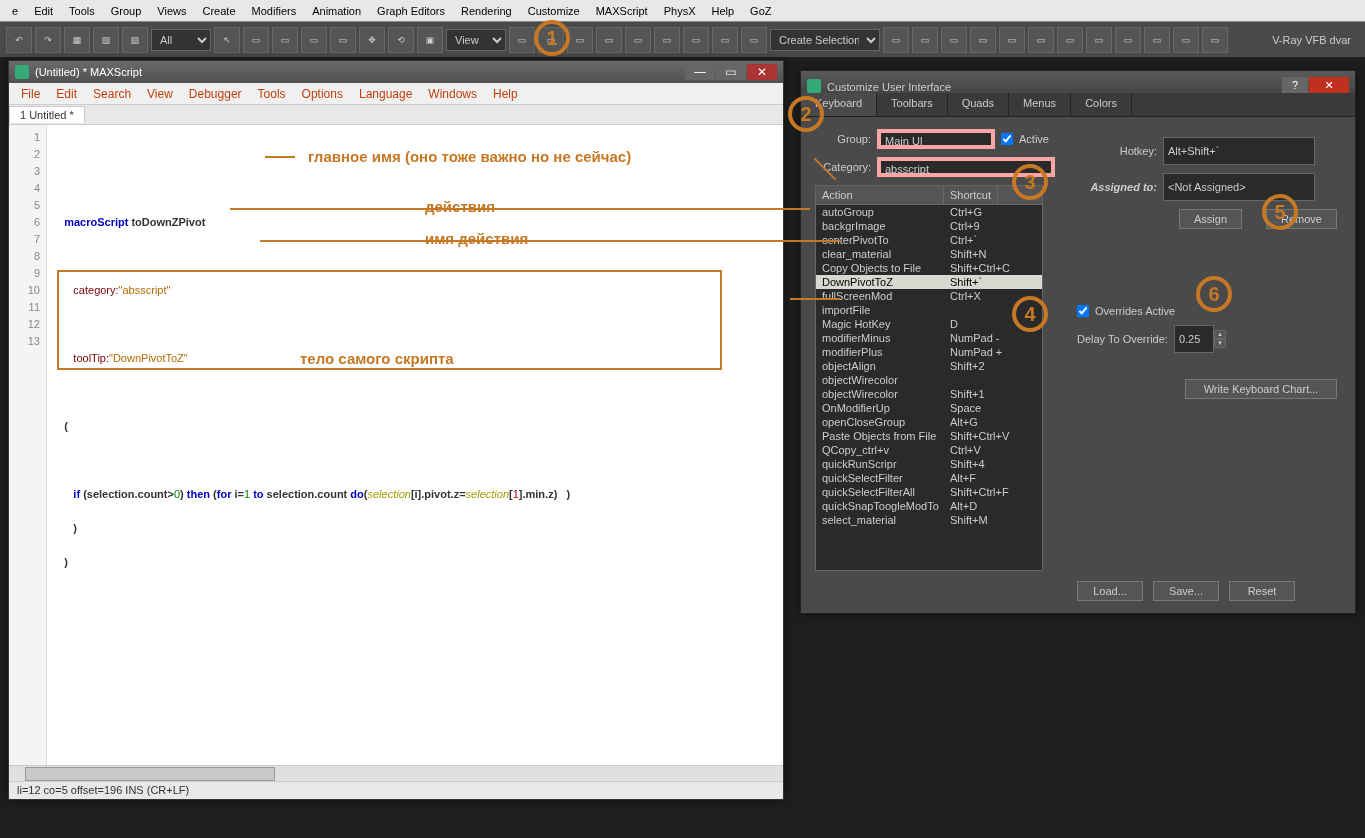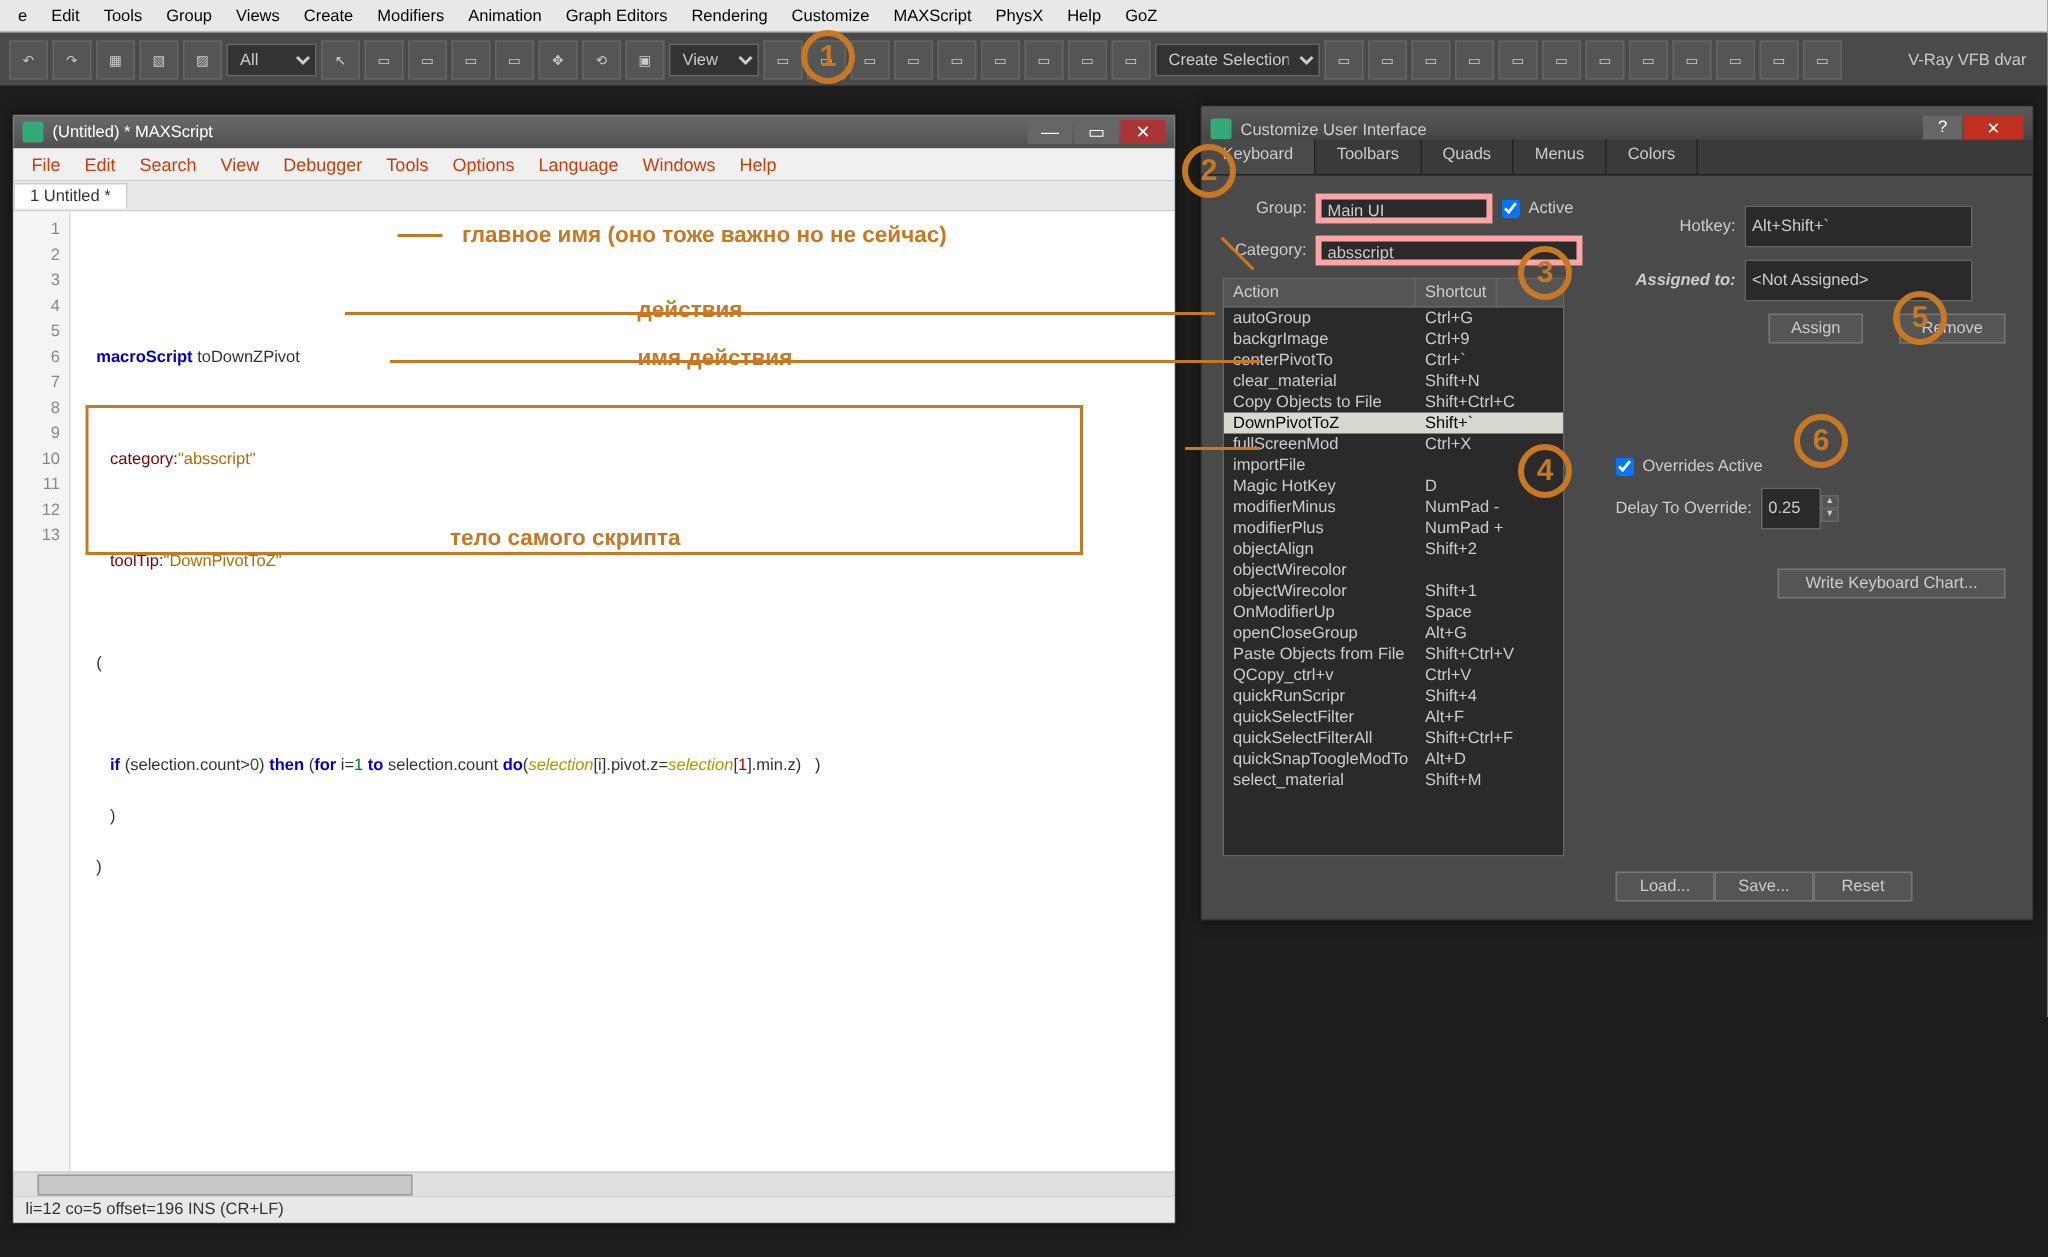--- a/index.html
+++ b/index.html
@@ -6,35 +6,35 @@
 body{background:#2a2a2a;width:1365px;height:838px;overflow:hidden;position:relative}
 .menubar{background:#e8e8e8;height:22px;display:flex;align-items:center;padding:0 4px;border-bottom:1px solid #888}
 .menubar span{padding:3px 8px;color:#000;cursor:pointer}
 .toolbar{background:#4a4a4a;height:36px;display:flex;align-items:center;padding:0 6px;gap:3px;border-bottom:1px solid #222}
 .tbtn{width:26px;height:26px;background:#555;border:1px solid #666;display:flex;align-items:center;justify-content:center;color:#ccc;font-size:9px}
 .tsel{background:#333;color:#ccc;border:1px solid #666;height:22px;padding:0 4px;font-size:11px}
 .vrayinfo{margin-left:auto;color:#ccc;font-size:11px;padding:0 8px}
 .workspace{position:relative;height:780px;background:#1e1e1e}
 
 
-.win-script{position:absolute;left:8px;top:18px;width:776px;height:740px;background:#fff;border:1px solid #333;box-shadow:0 0 8px rgba(0,0,0,.5)}
+.win-script{position:absolute;left:8px;top:2px;width:776px;height:740px;background:#fff;border:1px solid #333;box-shadow:0 0 8px rgba(0,0,0,.5)}
 .win-title{background:linear-gradient(#6a6a6a,#505050);height:22px;display:flex;align-items:center;padding:0 6px;color:#fff;font-size:11px}
 .win-title-icon{width:14px;height:14px;background:#3a7;border-radius:2px;margin-right:6px}
 .win-controls{margin-left:auto;display:flex;gap:1px}
 .win-controls div{width:30px;height:16px;background:#666;color:#fff;display:flex;align-items:center;justify-content:center;font-size:12px;cursor:pointer}
 .win-controls .close{background:#a33}
 .script-menu{background:#f0f0f0;height:22px;display:flex;align-items:center;padding:0 4px;border-bottom:1px solid #ccc}
 .script-menu span{padding:2px 8px;color:#c2410c;cursor:pointer;font-size:12px}
 .script-tabs{background:#e8e8e8;height:20px;display:flex;align-items:center;border-bottom:1px solid #ccc}
 .script-tabs span{background:#fff;border:1px solid #ccc;border-bottom:none;padding:2px 10px;font-size:11px;color:#333}
 .code-area{display:flex;height:640px;background:#fff;position:relative;overflow:hidden}
 .gutter{width:38px;background:#f4f4f4;border-right:1px solid #ddd;text-align:right;padding:4px 6px 0 0;color:#888;font-family:Consolas,monospace;font-size:13px;line-height:17px}
 .code{flex:1;padding:4px 8px;font-family:Consolas,monospace;font-size:13px;line-height:17px;color:#333;position:relative;white-space:pre}
 .kw{color:#0000c0;font-weight:bold}
-.name{color:#333;font-weight:normal}
+.name{color:#333;font-weight:bold}
 .prop{color:#7a0000}
 .str{color:#b56b00}
 .num{color:#008000}
 .sel{color:#a0a000;font-style:italic}
 .idx{color:#c00000}
 .status{background:#e8e8e8;height:18px;border-top:1px solid #ccc;padding:2px 8px;font-size:11px;color:#333}
 .hscroll{height:16px;background:#e0e0e0;border-top:1px solid #ccc;position:relative}
 .hscroll-thumb{position:absolute;left:16px;width:250px;height:14px;background:#c8c8c8;border:1px solid #999;top:1px}
 
 
@@ -66,21 +66,21 @@
 .list-row{display:flex;padding:1px 6px;color:#ccc;cursor:pointer}
 .list-row span:first-child{width:128px}
 .list-row.selected{background:#d8d8d0;color:#000}
 .right-panel{position:absolute;left:276px;top:66px;width:260px}
 .txt{background:#2a2a2a;border:1px solid #666;color:#ccc;height:18px;padding:13px 4px;font-size:11px}
 .btn{background:#555;border:1px solid #777;color:#ccc;padding:3px 14px;cursor:pointer;font-size:11px}
 .spinner{display:flex;align-items:center}
 .spinner input{width:40px}
 .spin-btns{display:flex;flex-direction:column}
 .spin-btns div{width:12px;height:9px;background:#555;border:1px solid #666;font-size:6px;line-height:6px;text-align:center;color:#ccc}
-.bottom-buttons{position:absolute;bottom:12px;left:276px;display:flex;}
+.bottom-buttons{position:absolute;bottom:12px;left:276px;display:flex;gap:10px}
 .bottom-buttons .btn{width:66px;text-align:center}
 </style>
 </head>
 <body>
 
 <div class="menubar">
   <span>e</span>
   <span>Edit</span>
   <span>Tools</span>
   <span>Group</span>

